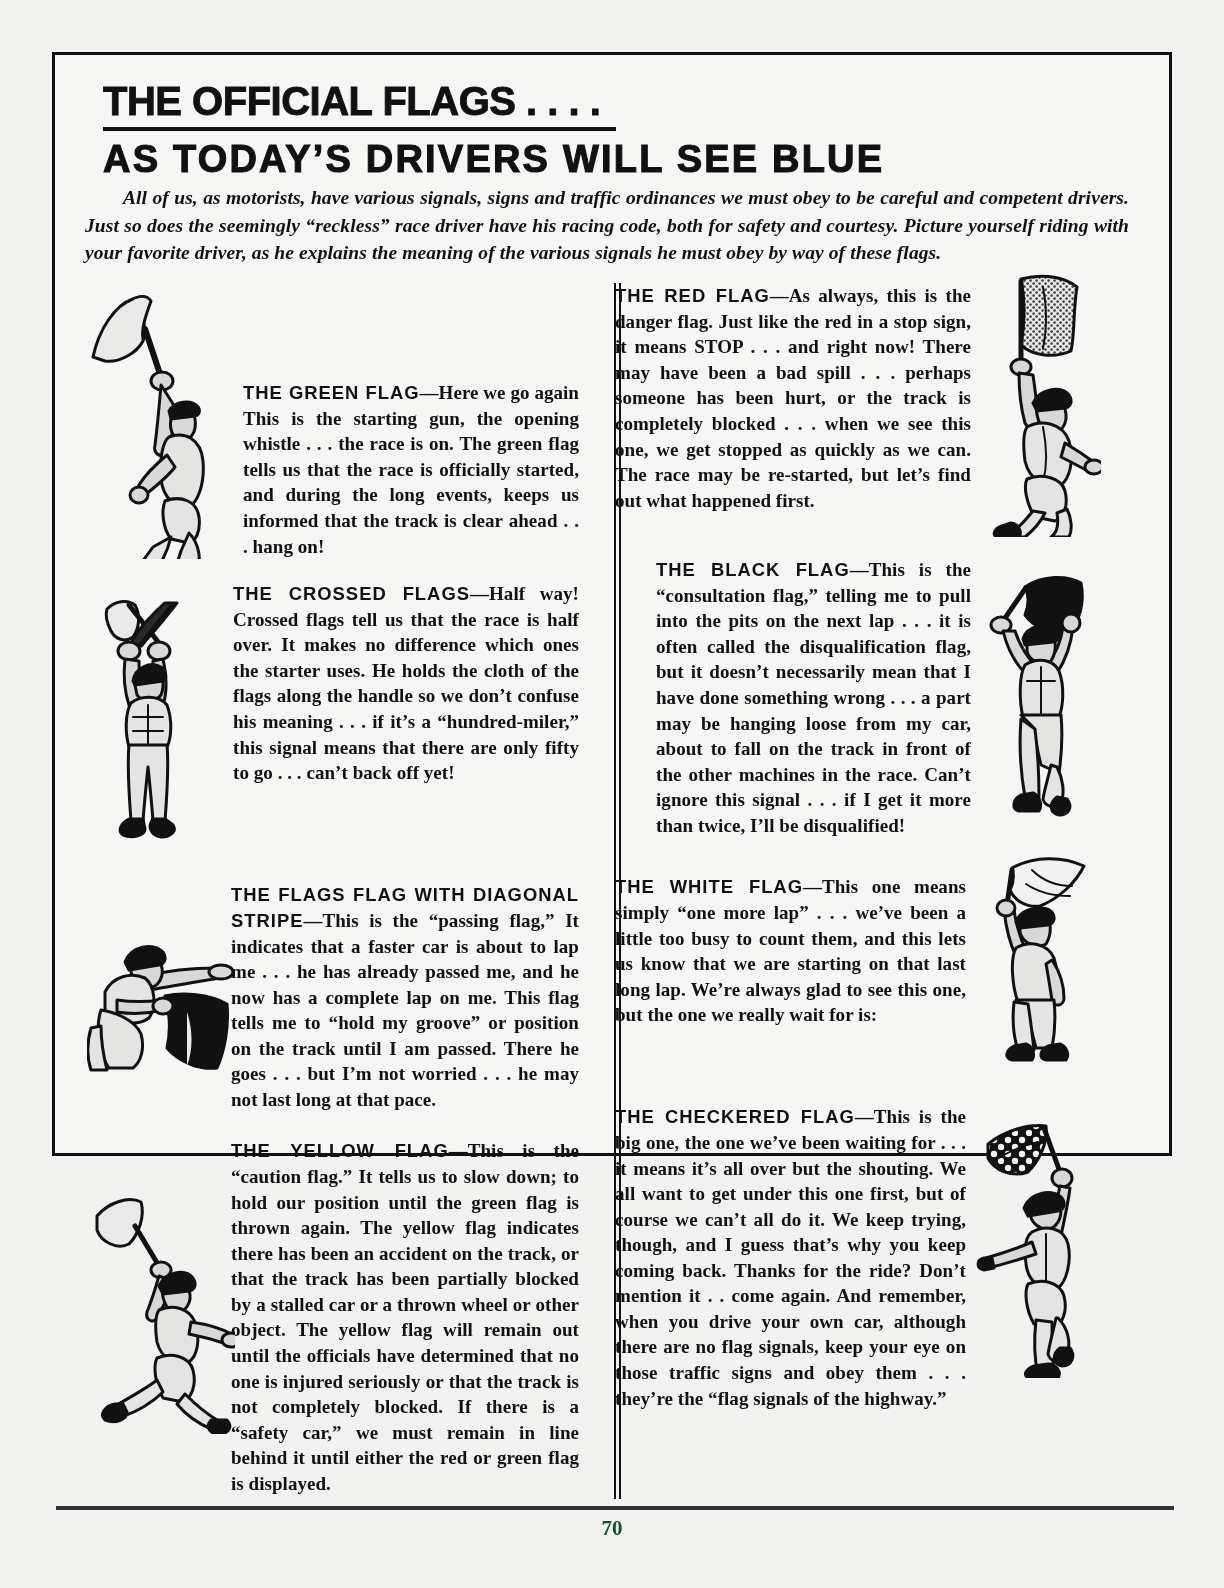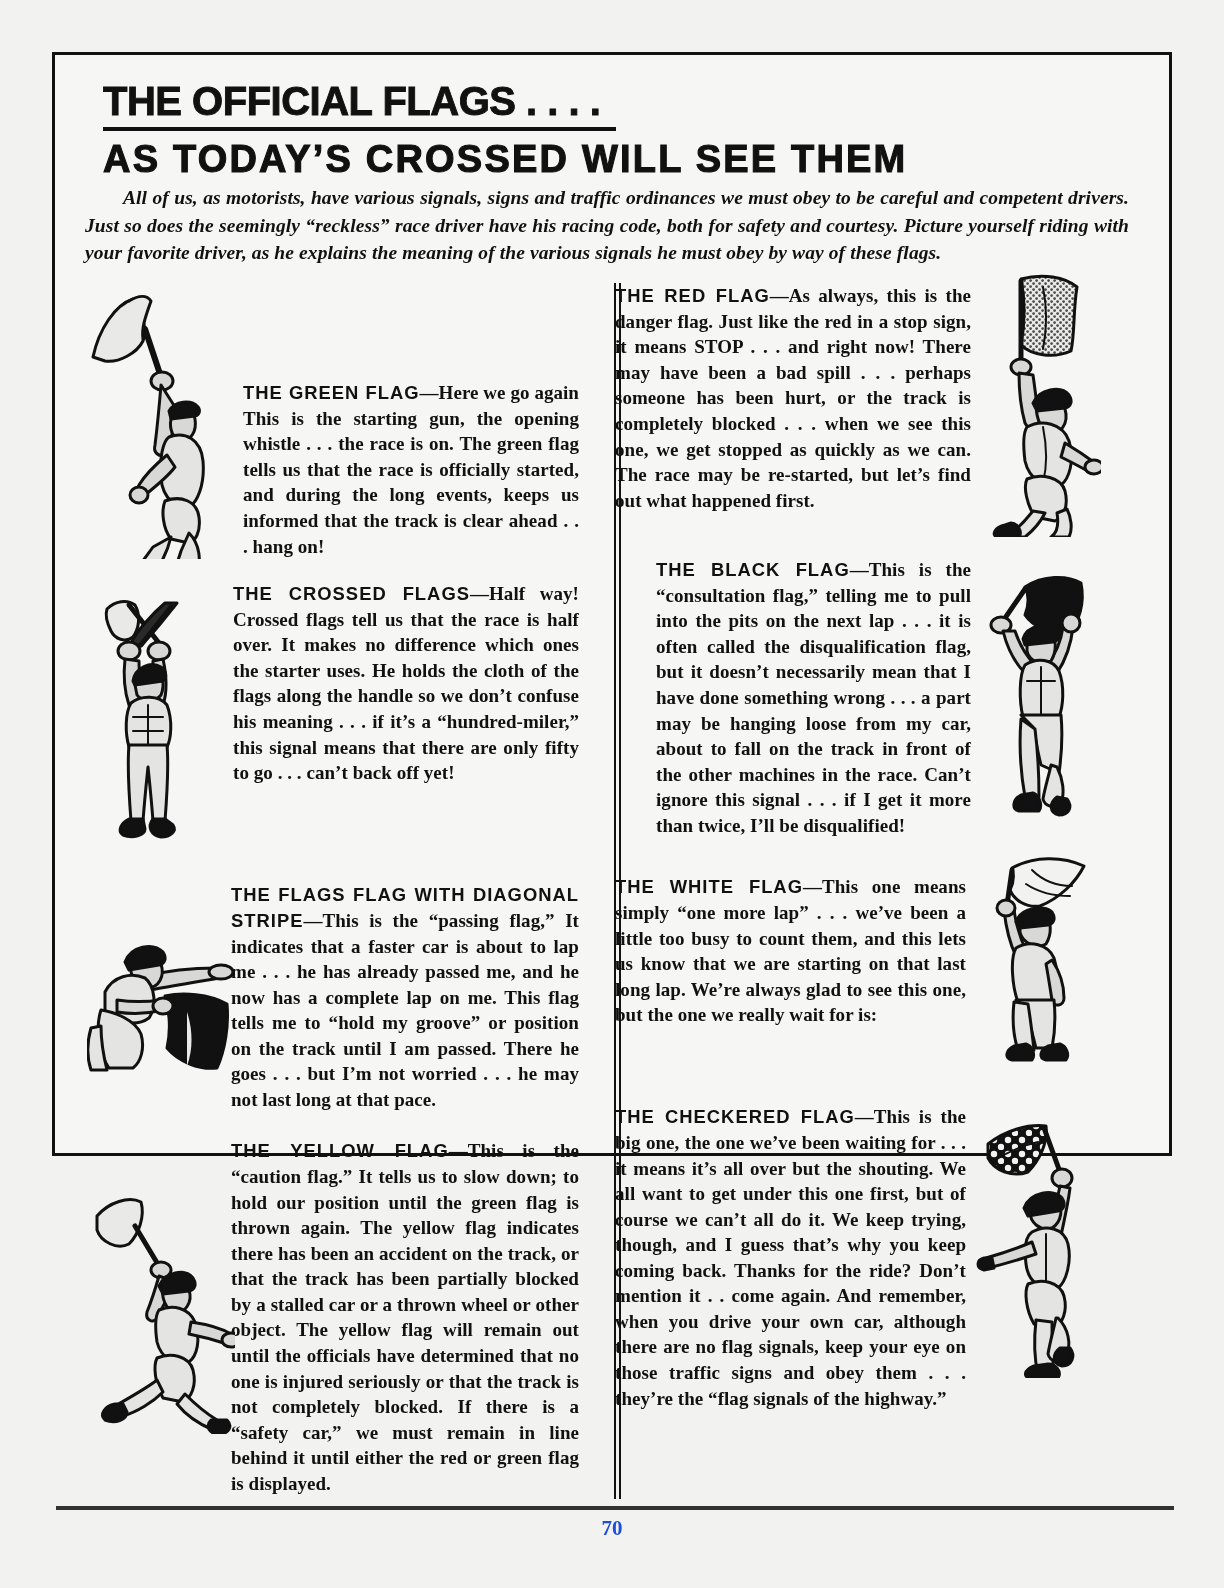--- a/index.html
+++ b/index.html
@@ -126,40 +126,40 @@
 
   
   #page-number {
     position: absolute;
     left: 0; right: 0;
     top: 1516px;
     text-align: center;
     font-family: "Liberation Serif", "DejaVu Serif", serif;
     font-weight: 700;
     font-size: 21px;
-    color: #1d4ed8;
+    color: #14532d;
   }
   #bottom-shadow {
     position: absolute;
     left: 56px; top: 1506px;
     width: 1118px; height: 4px;
     background: #111;
     opacity: .85;
   }
 </style>
 </head>
 <body>
 
 <div id="page-frame">
   <div id="page-inner">
 
     <div id="masthead">
       <div class="title-1">THE OFFICIAL FLAGS . . . .</div>
       <div class="title-1-rule"></div>
-      <div class="title-2">AS TODAY’S CROSSED WILL SEE THEM</div>
+      <div class="title-2">AS TODAY’S DRIVERS WILL SEE BLUE</div>
     </div>
     <p id="intro">All of us, as motorists, have various signals, signs and traffic ordinances we must obey to be careful and competent drivers. Just so does the seemingly “reckless”  race driver have his racing code, both for safety and courtesy. Picture yourself riding with your favorite driver, as he explains the meaning of the various signals he must obey by way of these flags.</p>
 
     <div id="columns">
 
       <div id="col-divider">
         <div class="bar a"></div>
           <div class="bar b"></div>
       </div>
 

